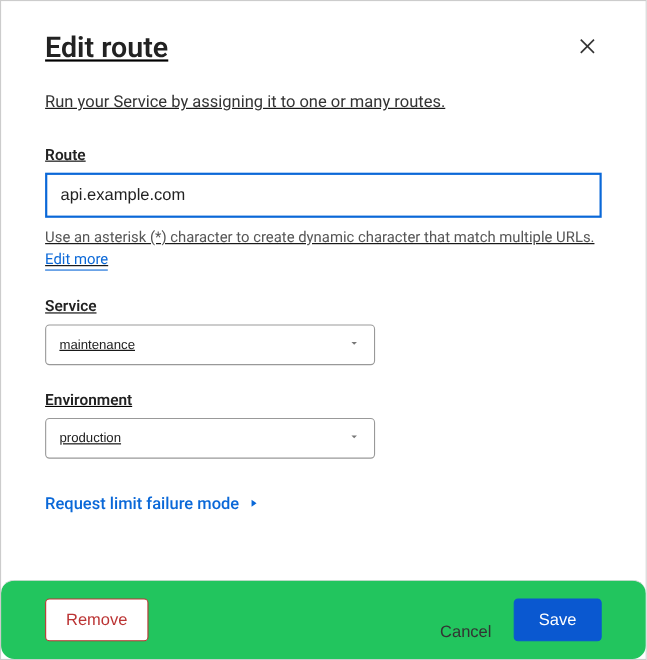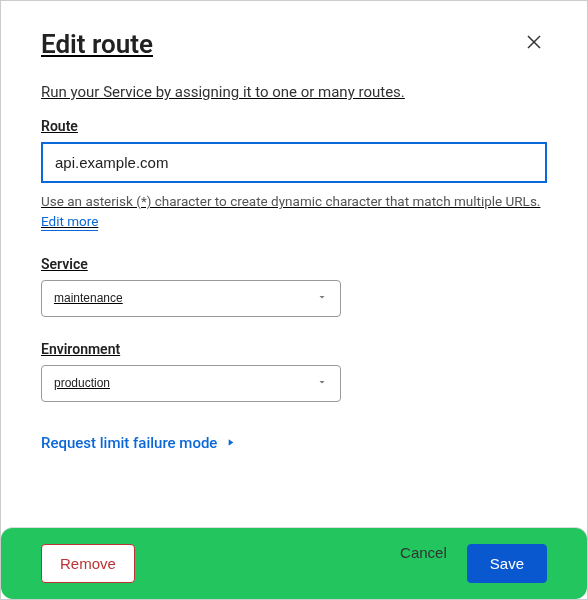--- a/index.html
+++ b/index.html
@@ -44,21 +44,21 @@
       padding: 4px;
       color: #333;
     }
     .close-btn svg {
       width: 18px;
       height: 18px;
     }
     .description {
       font-size: 15px;
       color: #333;
-      margin-bottom: 17px;
+      margin-bottom: 32px;
     }
     .field {
       margin-bottom: 24px;
     }
     .field-label {
       display: block;
       font-size: 14px;
       font-weight: 600;
       color: #222;
       margin-bottom: 8px;
@@ -136,21 +136,21 @@
       cursor: pointer;
       font-weight: 500;
     }
     .btn-remove {
       background: #fff;
       border: 1px solid #b33;
       color: #b33;
     }
     .footer-right {
       display: flex;
-      align-items: flex-start;
+      align-items: flex-end;
       gap: 20px;
     }
     .btn-cancel {
       background: none;
       border: none;
       color: #333;
       font-size: 15px;
       cursor: pointer;
     }
     .btn-save {

